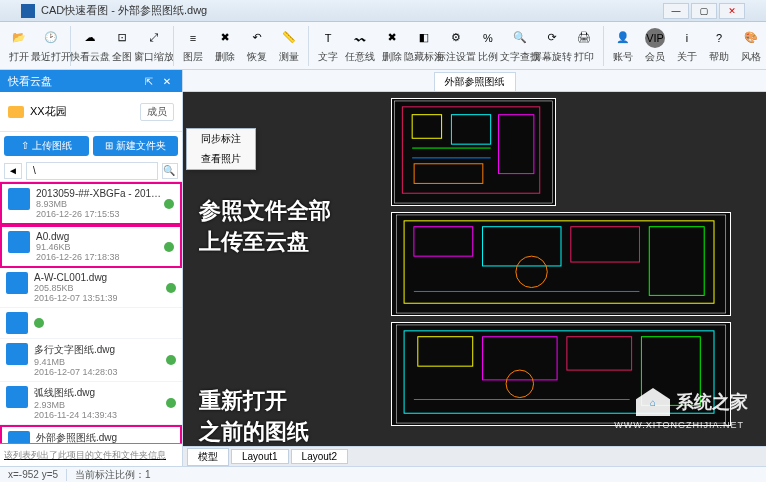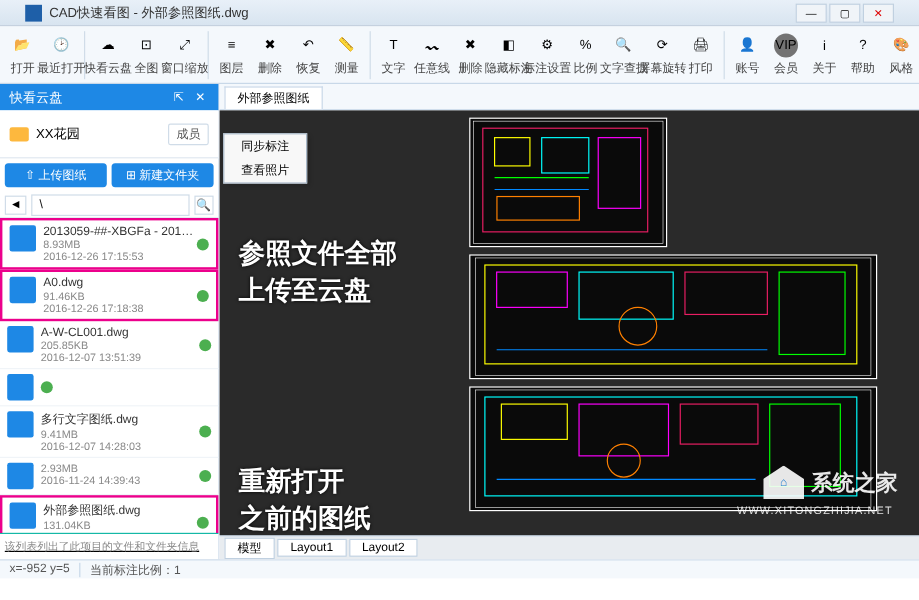--- a/index.html
+++ b/index.html
@@ -35,23 +35,23 @@
 .file { display: flex; padding: 4px 6px; border-bottom: 1px solid #f0f4f8; position: relative; }
 .file.hl { border: 2px solid #ec008c; }
 .file .ficon { width: 22px; height: 22px; background: #1e88e5; border-radius: 2px; margin-right: 6px; flex-shrink: 0; }
 .file .finfo { flex: 1; min-width: 0; }
 .file .fname { font-size: 10px; color: #333; white-space: nowrap; overflow: hidden; text-overflow: ellipsis; }
 .file .fmeta { font-size: 9px; color: #888; }
 .file .fstatus { width: 10px; height: 10px; background: #4caf50; border-radius: 50%; align-self: center; flex-shrink: 0; }
 .side-bottom { padding: 4px 4px; border-top: 1px solid #14b8a6; text-decoration: underline; }
 .side-bottom .link { color: #888; font-size: 9px; cursor: pointer; }
 .canvas-area { flex: 1; display: flex; flex-direction: column; background: #fff; }
-.tabbar { height: 22px; background: #f4f8fc; border-bottom: 1px solid #c8d8e8; display: flex; align-items: flex-end; padding: 0 4px; }
+.tabbar { height: 22px; background: #f4f8fc; border-bottom: 1px solid #c8d8e8; display: flex; align-items: flex-end; padding: 0 4px; justify-content: center; }
 .tab { padding: 2px 10px; font-size: 10px; border: 1px solid #c8d8e8; background: #fff; border-bottom: none; cursor: pointer; }
-.contextmenu { position: absolute; left: 186px; top: 111px; background: #f8f8f8; border: 1px solid #a8b8c8; box-shadow: 2px 2px 4px rgba(0,0,0,.2); z-index: 10; }
+.contextmenu { position: absolute; left: 186px; top: 128px; background: #f8f8f8; border: 1px solid #a8b8c8; box-shadow: 2px 2px 4px rgba(0,0,0,.2); z-index: 10; }
 .contextmenu .mi { padding: 3px 14px; font-size: 10px; cursor: pointer; }
 .viewport { flex: 1; background: #2a2a2a; position: relative; overflow: hidden; }
 .dwg { position: absolute; background: #0a0a0a; border: 1px solid #fff; }
 .dwg svg { width: 100%; height: 100%; }
 .overlay-text { position: absolute; color: #fff; font-size: 22px; font-weight: bold; text-shadow: 0 0 3px #000; line-height: 1.4; margin-top: 34px; }
 .bottom-tabs { height: 20px; background: #e8ecf0; border-top: 1px solid #c8d8e8; display: flex; align-items: center; padding: 0 4px; gap: 2px; }
 .bottom-tabs .btab { padding: 1px 10px; border: 1px solid #c0d0e0; background: #fff; font-size: 10px; cursor: pointer; }
 .statusbar { height: 16px; background: #f4f8fc; border-top: 1px solid #c8d8e8; display: flex; align-items: center; padding: 0 8px; font-size: 10px; color: #555; }
 .statusbar .sep2 { width: 1px; height: 12px; background: #c8d8e8; margin: 0 8px; }
 .watermark { position: absolute; right: 18px; bottom: 30px; color: #fff; font-size: 18px; font-weight: bold; display: flex; align-items: center; gap: 6px; opacity: .9; }
@@ -225,20 +225,21 @@
           <div class="ficon"></div>
           <div class="finfo">
             <div class="fname">多行文字图纸.dwg</div>
             <div class="fmeta">9.41MB<br>2016-12-07 14:28:03</div>
           </div>
           <div class="fstatus"></div>
         </div>
         <div class="file">
           <div class="ficon"></div>
           <div class="finfo">
+            <div class="fname">弧线图纸.dwg</div>
             <div class="fmeta">2.93MB<br>2016-11-24 14:39:43</div>
           </div>
           <div class="fstatus"></div>
         </div>
         <div class="file hl">
           <div class="ficon"></div>
           <div class="finfo">
             <div class="fname">外部参照图纸.dwg</div>
             <div class="fmeta">131.04KB<br>2016-12-26 17:04:25</div>
           </div>

